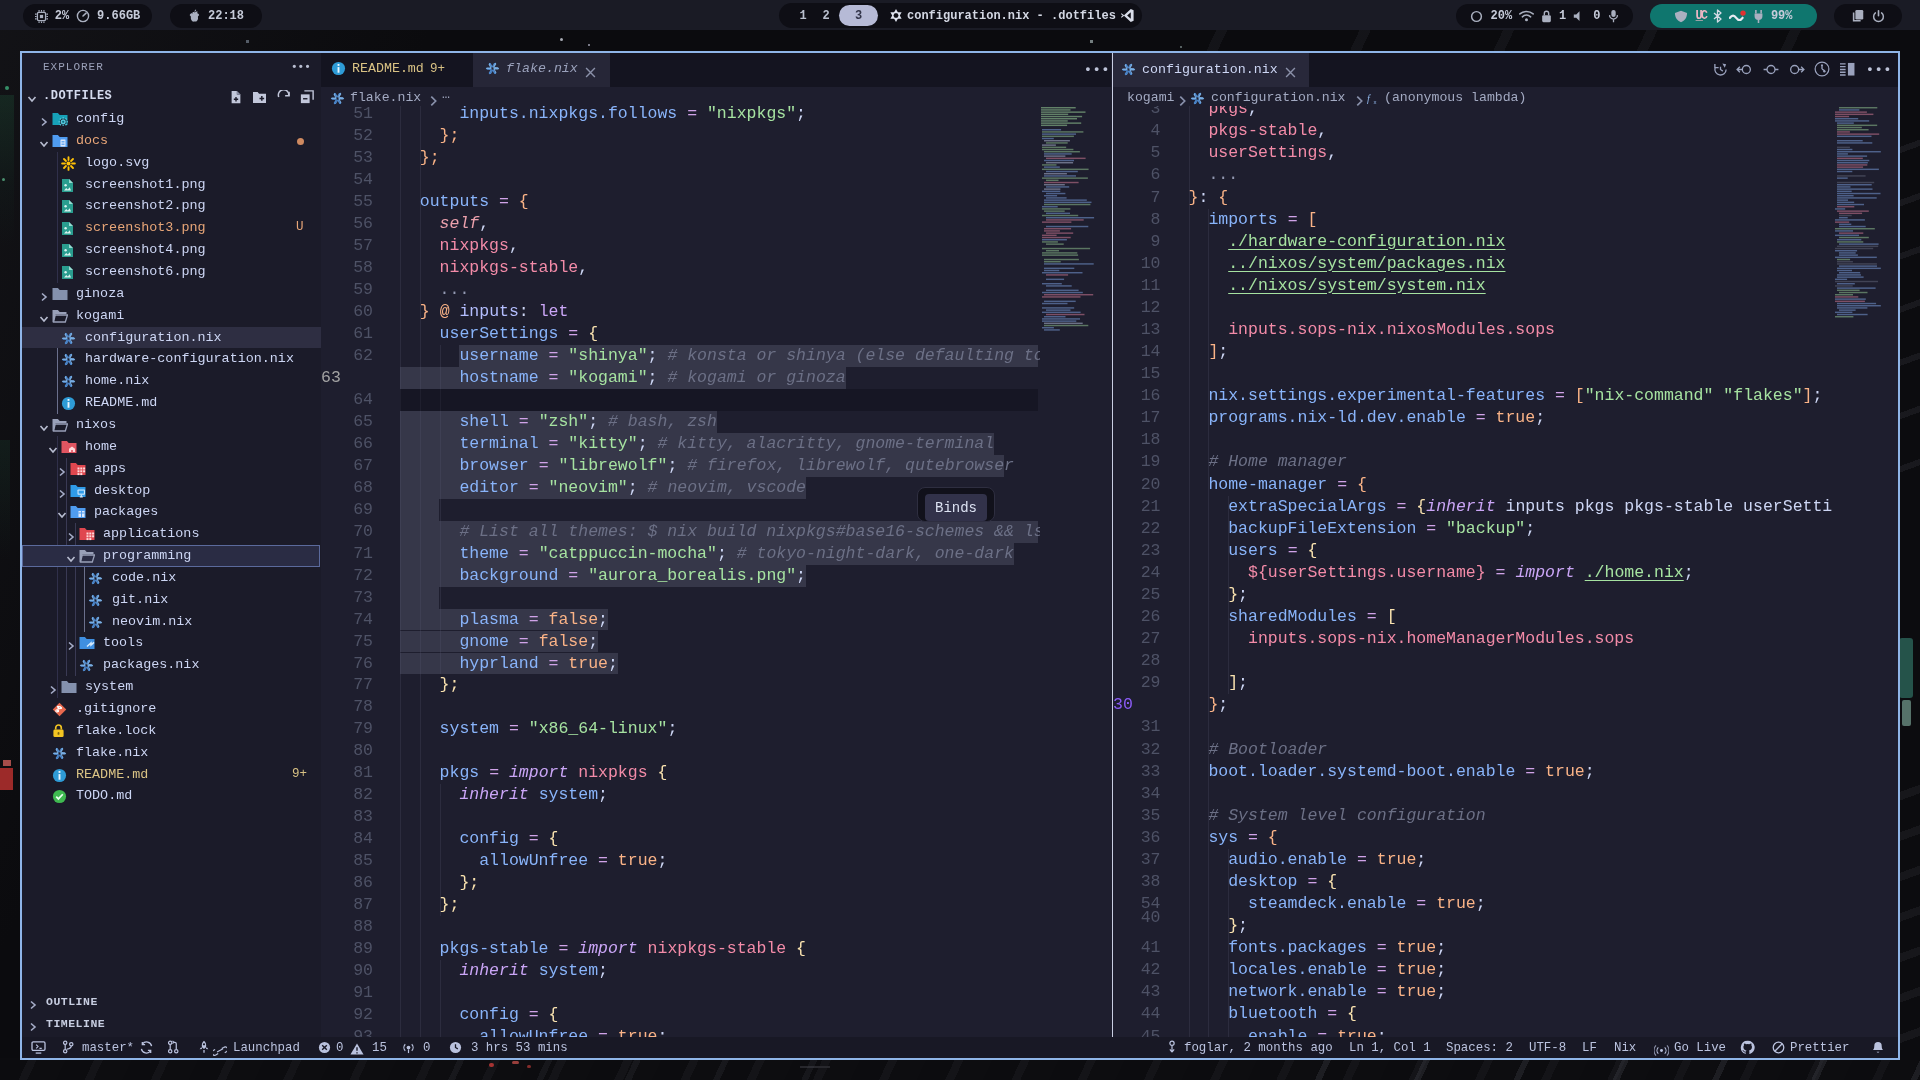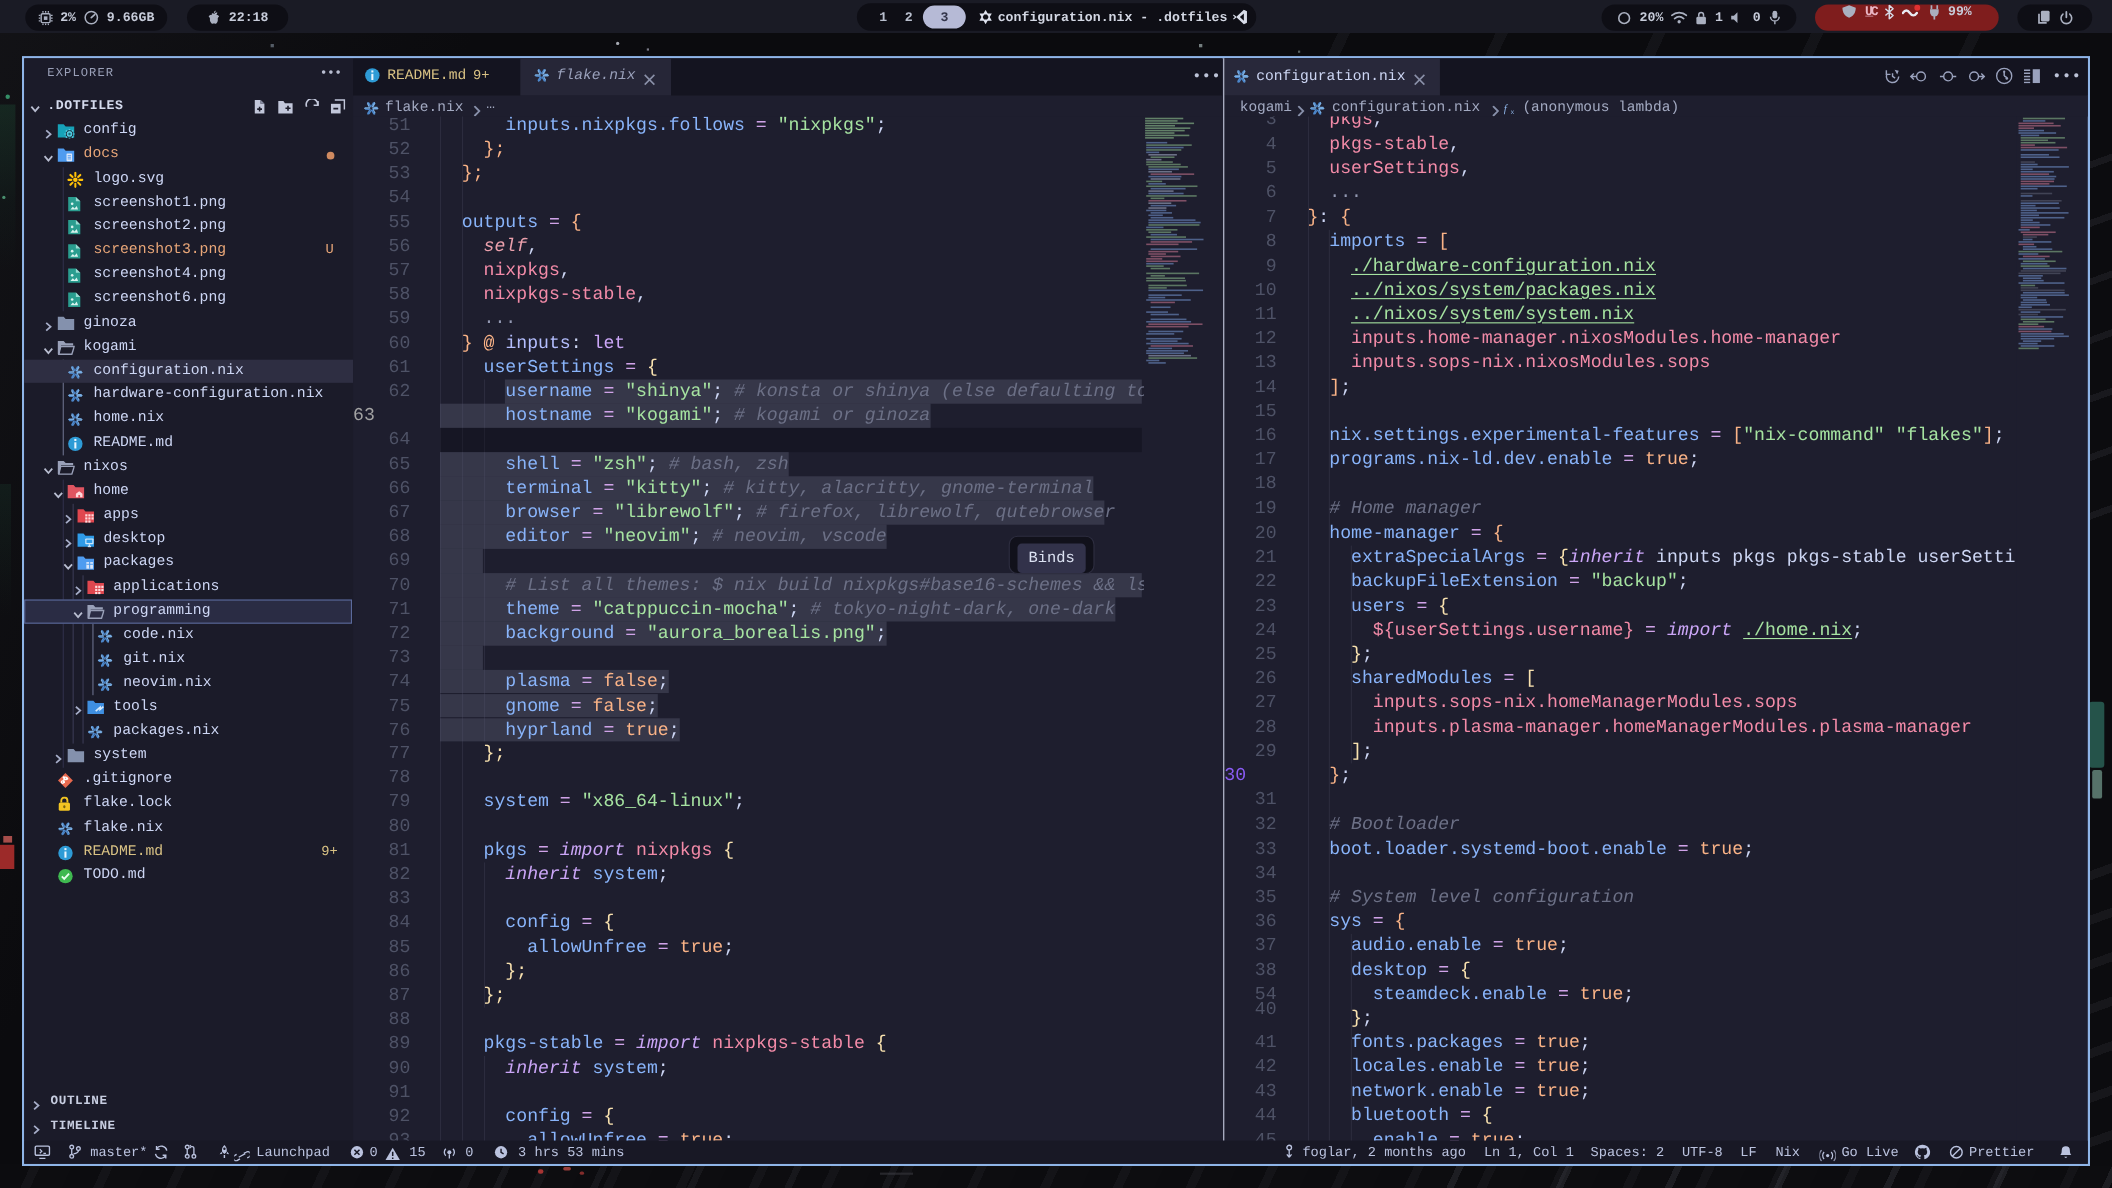--- a/index.html
+++ b/index.html
@@ -98,21 +98,21 @@
     <span>1</span>
     <svg width="13" height="12" viewBox="0 0 16 14">
       <path d="M1 5h3l4-4v12l-4-4H1z" fill="#aab0c0"></path>
     </svg>
     <span>0</span>
     <svg width="11" height="14" viewBox="0 0 12 16">
       <rect x="3.5" y="1" width="5" height="8" rx="2.5" fill="#aab0c0"></rect>
       <path d="M1.5 7a4.5 4.5 0 009 0M6 11.5V15" fill="none" stroke="#aab0c0" stroke-width="1.5"></path>
     </svg>
   </div>
-<div class="abs" style="left:1650px;top:4px;width:167px;height:24px;background:#7f1d1d;border-radius:13px;display:flex;align-items:flex-start;justify-content:center;gap:7px;color:#c6cbd9;font:bold 12px 'Liberation Mono',monospace">
+<div class="abs" style="left:1650px;top:4px;width:167px;height:24px;background:#0f766e;border-radius:13px;display:flex;align-items:center;justify-content:center;gap:7px;color:#c6cbd9;font:bold 12px 'Liberation Mono',monospace">
     <svg width="14" height="13" viewBox="0 0 16 15">
       <path d="M8 1l7 2.5c0 5-2.5 9-7 10.5C3.5 12.5 1 8.5 1 3.5z" fill="#aab0c0"></path>
     </svg>
     <span style="color:#eab6c4;font-weight:bold;letter-spacing:-2px">U̲C</span>
     <svg width="9" height="14" viewBox="0 0 10 16">
       <path d="M5 1l4 3.5L5 8l4 3.5L5 15V1zM1 4.5L9 11.5M9 4.5L1 11.5" stroke="#d6dae6" stroke-width="1.5" fill="none" stroke-linejoin="round"></path>
     </svg>
     <svg width="17" height="13" viewBox="0 0 20 15">
       <path d="M1 9c2.5-3.5 5-3.5 7.5 0s5 3.5 7.5 0" fill="none" stroke="#e8eaf2" stroke-width="2.6" stroke-linecap="round"></path>
       <circle cx="16.5" cy="3.5" r="3.2" fill="#e03131"></circle>
@@ -866,21 +866,20 @@
     <div class="abs" style="left:75.6px;top:80.52px;white-space:pre;font:16.5px/22.08px 'Liberation Mono',monospace"><span class="p">}</span><span class="w">: </span><span class="p">{</span></div>
     <div class="abs" style="left:0;top:102.60px;width:47.5px;height:22.08px;color:#4e5266;font:16.5px/22.08px 'Liberation Mono',monospace;text-align:right">8</div>
     <div class="abs" style="left:75.6px;top:102.60px;white-space:pre;font:16.5px/22.08px 'Liberation Mono',monospace"><span class="b">  imports</span><span class="w"> </span><span class="op">=</span><span class="w"> </span><span class="p">[</span></div>
     <div class="abs" style="left:0;top:124.68px;width:47.5px;height:22.08px;color:#4e5266;font:16.5px/22.08px 'Liberation Mono',monospace;text-align:right">9</div>
     <div class="abs" style="left:75.6px;top:124.68px;white-space:pre;font:16.5px/22.08px 'Liberation Mono',monospace"><span class="w">    </span><span class="gl">./hardware-configuration.nix</span></div>
     <div class="abs" style="left:0;top:146.76px;width:47.5px;height:22.08px;color:#4e5266;font:16.5px/22.08px 'Liberation Mono',monospace;text-align:right">10</div>
     <div class="abs" style="left:75.6px;top:146.76px;white-space:pre;font:16.5px/22.08px 'Liberation Mono',monospace"><span class="w">    </span><span class="gl">../nixos/system/packages.nix</span></div>
     <div class="abs" style="left:0;top:168.84px;width:47.5px;height:22.08px;color:#4e5266;font:16.5px/22.08px 'Liberation Mono',monospace;text-align:right">11</div>
     <div class="abs" style="left:75.6px;top:168.84px;white-space:pre;font:16.5px/22.08px 'Liberation Mono',monospace"><span class="w">    </span><span class="gl">../nixos/system/system.nix</span></div>
     <div class="abs" style="left:0;top:190.92px;width:47.5px;height:22.08px;color:#4e5266;font:16.5px/22.08px 'Liberation Mono',monospace;text-align:right">12</div>
-    <div class="abs" style="left:75.6px;top:190.92px;white-space:pre;font:16.5px/22.08px 'Liberation Mono',monospace"><span class="r">    inputs.home-manager.nixosModules.home-manager</span></div>
     <div class="abs" style="left:0;top:213.00px;width:47.5px;height:22.08px;color:#4e5266;font:16.5px/22.08px 'Liberation Mono',monospace;text-align:right">13</div>
     <div class="abs" style="left:75.6px;top:213.00px;white-space:pre;font:16.5px/22.08px 'Liberation Mono',monospace"><span class="r">    inputs.sops-nix.nixosModules.sops</span></div>
     <div class="abs" style="left:0;top:235.08px;width:47.5px;height:22.08px;color:#4e5266;font:16.5px/22.08px 'Liberation Mono',monospace;text-align:right">14</div>
     <div class="abs" style="left:75.6px;top:235.08px;white-space:pre;font:16.5px/22.08px 'Liberation Mono',monospace"><span class="p">  ]</span><span class="w">;</span></div>
     <div class="abs" style="left:0;top:257.16px;width:47.5px;height:22.08px;color:#4e5266;font:16.5px/22.08px 'Liberation Mono',monospace;text-align:right">15</div>
     <div class="abs" style="left:0;top:279.24px;width:47.5px;height:22.08px;color:#4e5266;font:16.5px/22.08px 'Liberation Mono',monospace;text-align:right">16</div>
     <div class="abs" style="left:75.6px;top:279.24px;white-space:pre;font:16.5px/22.08px 'Liberation Mono',monospace"><span class="b">  nix.settings.experimental-features</span><span class="w"> </span><span class="op">=</span><span class="w"> </span><span class="p">[</span><span class="g">"nix-command"</span><span class="w"> </span><span class="g">"flakes"</span><span class="p">]</span><span class="w">;</span></div>
     <div class="abs" style="left:0;top:301.32px;width:47.5px;height:22.08px;color:#4e5266;font:16.5px/22.08px 'Liberation Mono',monospace;text-align:right">17</div>
     <div class="abs" style="left:75.6px;top:301.32px;white-space:pre;font:16.5px/22.08px 'Liberation Mono',monospace"><span class="b">  programs.nix-ld.dev.enable</span><span class="w"> </span><span class="op">=</span><span class="w"> </span><span class="p">true</span><span class="w">;</span></div>
     <div class="abs" style="left:0;top:323.40px;width:47.5px;height:22.08px;color:#4e5266;font:16.5px/22.08px 'Liberation Mono',monospace;text-align:right">18</div>
@@ -896,21 +895,20 @@
     <div class="abs" style="left:75.6px;top:433.80px;white-space:pre;font:16.5px/22.08px 'Liberation Mono',monospace"><span class="b">    users</span><span class="w"> </span><span class="op">=</span><span class="w"> </span><span class="y">{</span></div>
     <div class="abs" style="left:0;top:455.88px;width:47.5px;height:22.08px;color:#4e5266;font:16.5px/22.08px 'Liberation Mono',monospace;text-align:right">24</div>
     <div class="abs" style="left:75.6px;top:455.88px;white-space:pre;font:16.5px/22.08px 'Liberation Mono',monospace"><span class="r">      ${</span><span class="r">userSettings.username</span><span class="r">}</span><span class="w"> </span><span class="op">=</span><span class="w"> </span><span class="mv it">import</span><span class="w"> </span><span class="gl">./home.nix</span><span class="w">;</span></div>
     <div class="abs" style="left:0;top:477.96px;width:47.5px;height:22.08px;color:#4e5266;font:16.5px/22.08px 'Liberation Mono',monospace;text-align:right">25</div>
     <div class="abs" style="left:75.6px;top:477.96px;white-space:pre;font:16.5px/22.08px 'Liberation Mono',monospace"><span class="y">    }</span><span class="w">;</span></div>
     <div class="abs" style="left:0;top:500.04px;width:47.5px;height:22.08px;color:#4e5266;font:16.5px/22.08px 'Liberation Mono',monospace;text-align:right">26</div>
     <div class="abs" style="left:75.6px;top:500.04px;white-space:pre;font:16.5px/22.08px 'Liberation Mono',monospace"><span class="b">    sharedModules</span><span class="w"> </span><span class="op">=</span><span class="w"> </span><span class="y">[</span></div>
     <div class="abs" style="left:0;top:522.12px;width:47.5px;height:22.08px;color:#4e5266;font:16.5px/22.08px 'Liberation Mono',monospace;text-align:right">27</div>
     <div class="abs" style="left:75.6px;top:522.12px;white-space:pre;font:16.5px/22.08px 'Liberation Mono',monospace"><span class="r">      inputs.sops-nix.homeManagerModules.sops</span></div>
     <div class="abs" style="left:0;top:544.20px;width:47.5px;height:22.08px;color:#4e5266;font:16.5px/22.08px 'Liberation Mono',monospace;text-align:right">28</div>
-    <div class="abs" style="left:75.6px;top:544.20px;white-space:pre;font:16.5px/22.08px 'Liberation Mono',monospace"><span class="r">      inputs.plasma-manager.homeManagerModules.plasma-manager</span></div>
     <div class="abs" style="left:0;top:566.28px;width:47.5px;height:22.08px;color:#4e5266;font:16.5px/22.08px 'Liberation Mono',monospace;text-align:right">29</div>
     <div class="abs" style="left:75.6px;top:566.28px;white-space:pre;font:16.5px/22.08px 'Liberation Mono',monospace"><span class="y">    ]</span><span class="w">;</span></div>
     <div class="abs" style="left:0;top:588.36px;width:47.5px;height:22.08px;color:#8b5cf6;font:16.5px/22.08px 'Liberation Mono',monospace;text-align:left">30</div>
     <div class="abs" style="left:75.6px;top:588.36px;white-space:pre;font:16.5px/22.08px 'Liberation Mono',monospace"><span class="p">  }</span><span class="w">;</span></div>
     <div class="abs" style="left:0;top:610.44px;width:47.5px;height:22.08px;color:#4e5266;font:16.5px/22.08px 'Liberation Mono',monospace;text-align:right">31</div>
     <div class="abs" style="left:0;top:632.52px;width:47.5px;height:22.08px;color:#4e5266;font:16.5px/22.08px 'Liberation Mono',monospace;text-align:right">32</div>
     <div class="abs" style="left:75.6px;top:632.52px;white-space:pre;font:16.5px/22.08px 'Liberation Mono',monospace"><span class="c">  # Bootloader</span></div>
     <div class="abs" style="left:0;top:654.60px;width:47.5px;height:22.08px;color:#4e5266;font:16.5px/22.08px 'Liberation Mono',monospace;text-align:right">33</div>
     <div class="abs" style="left:75.6px;top:654.60px;white-space:pre;font:16.5px/22.08px 'Liberation Mono',monospace"><span class="b">  boot.loader.systemd-boot.enable</span><span class="w"> </span><span class="op">=</span><span class="w"> </span><span class="p">true</span><span class="w">;</span></div>
     <div class="abs" style="left:0;top:676.68px;width:47.5px;height:22.08px;color:#4e5266;font:16.5px/22.08px 'Liberation Mono',monospace;text-align:right">34</div>

